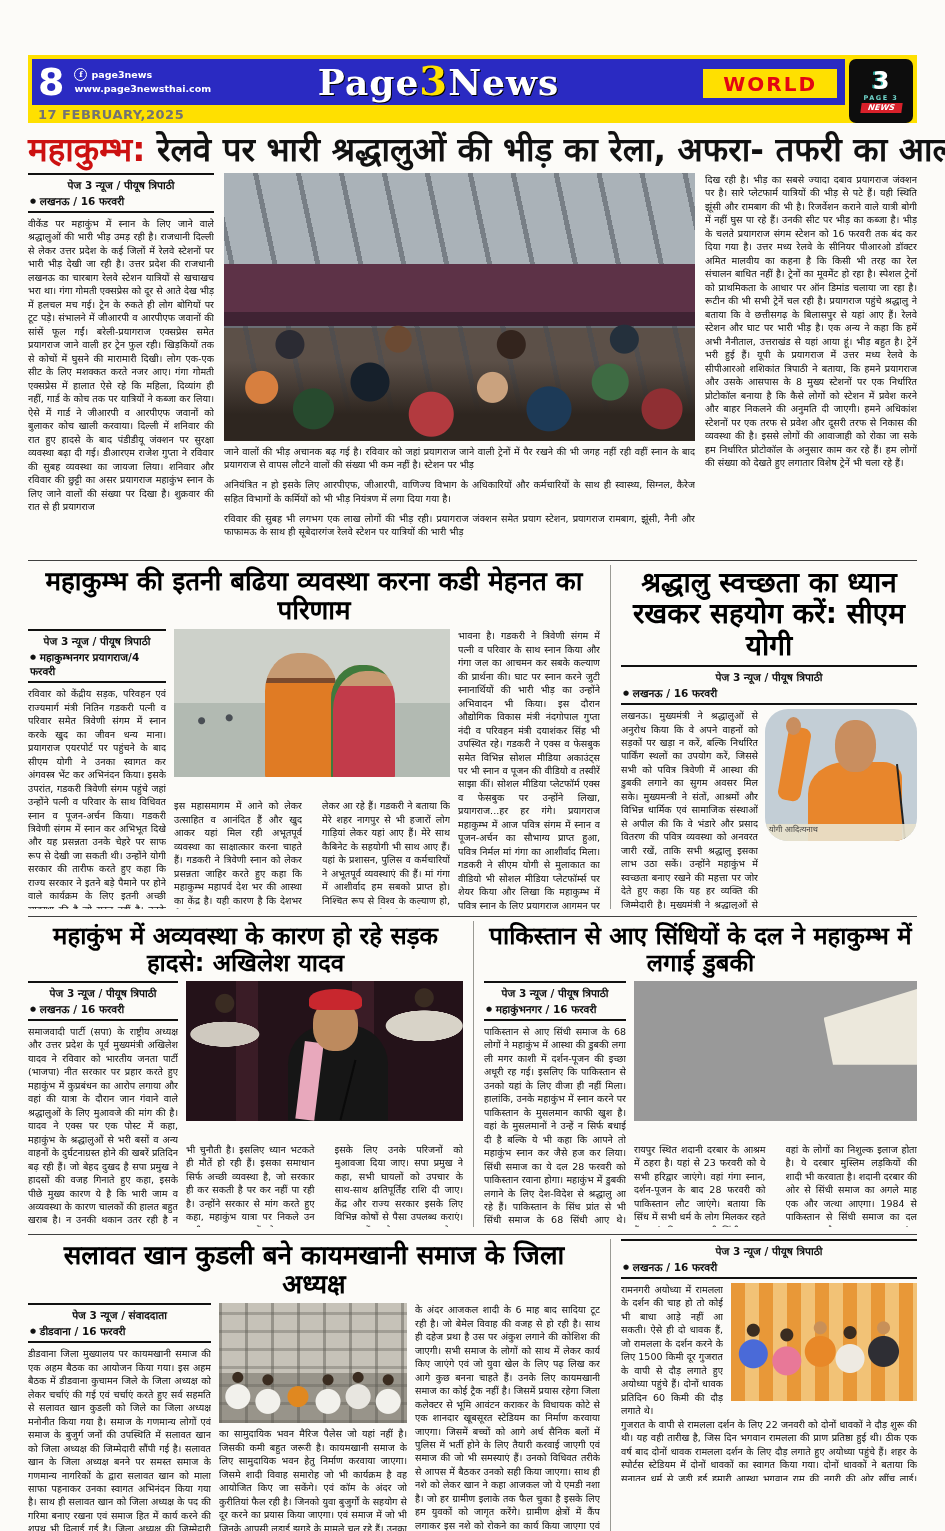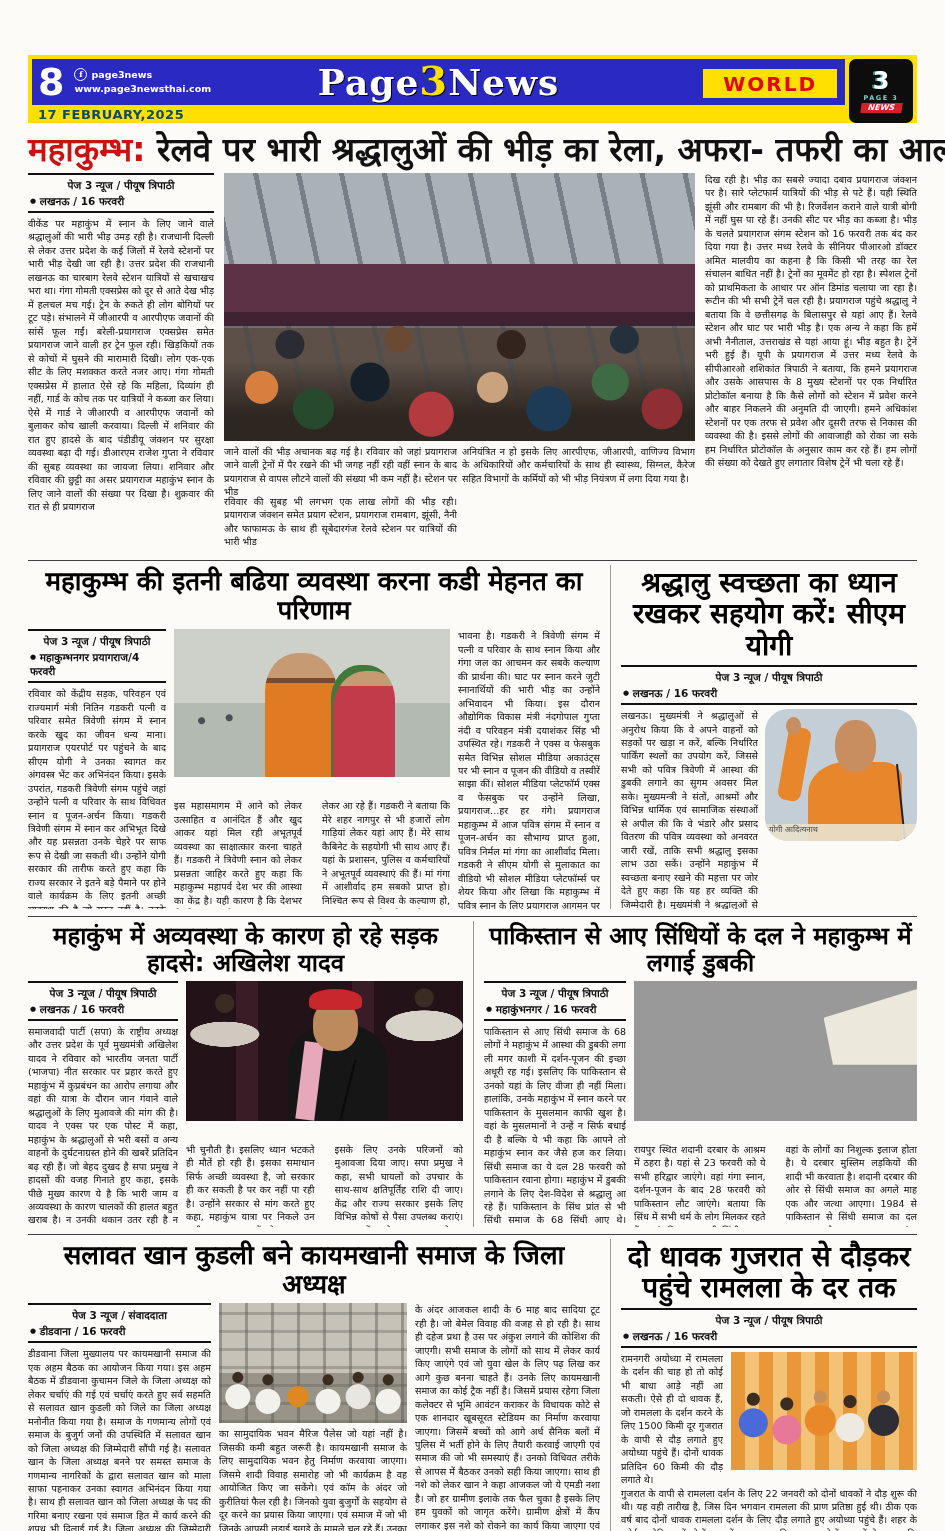--- a/index.html
+++ b/index.html
@@ -15,21 +15,21 @@
   .m-contact{color:#fff;font-size:9.5px;font-weight:bold;line-height:1.5;}
   .m-fbrow{display:flex;align-items:center;gap:4px;}
   .fb-ic{display:inline-block;width:11px;height:11px;border:1px solid #fff;border-radius:50%;
          text-align:center;line-height:11px;font-size:8px;font-family:"DejaVu Serif",serif;}
   .m-brand{position:absolute;left:50%;top:50%;transform:translate(-50%,-54%);
            font-family:"DejaVu Serif",serif;font-weight:bold;font-size:36px;color:#fff;
            letter-spacing:1px;white-space:nowrap;text-shadow:1px 1px 0 #000;}
   .m-brand .b3{color:#ffe000;font-size:40px;}
   .m-world{position:absolute;right:8px;top:10px;background:#ffe000;color:#e30613;
            font-size:20px;font-weight:bold;letter-spacing:2px;padding:3px 20px 2px;text-align:right;}
-  .m-date{height:18px;display:flex;align-items:center;font-size:13px;font-weight:bold;color:#0c4a6e;
+  .m-date{height:18px;display:flex;align-items:center;font-size:13px;font-weight:bold;color:#737373;
           padding-left:6px;letter-spacing:.5px;}
   .m-logo{width:64px;height:64px;background:#0d0d0d;border-radius:7px;margin-left:4px;
           display:flex;flex-direction:column;align-items:center;justify-content:center;line-height:1;}
   .m-logo .l3{color:#fff;font-size:24px;font-weight:bold;text-shadow:-2px 0 0 #2aa89e;}
   .m-logo .lp{color:#6fd4ca;font-size:6.5px;font-weight:bold;letter-spacing:1.5px;margin:2px 0;}
   .m-logo .ln{background:#d8202a;color:#fff;font-size:8px;font-style:italic;font-weight:bold;
               padding:1px 7px;transform:skewX(-8deg);}
 
   
   .lead-hl{margin:8px 0 4px;text-align:center;font-size:33px;font-weight:bold;line-height:1.15;
@@ -52,21 +52,21 @@
   .row3{height:306px;grid-template-columns:445px 1fr;}
   .row4{height:330px;grid-template-columns:582px 1fr;}
   .right-art{border-left:1px solid #9a9a94;padding-left:10px;overflow:hidden;}
   .left-art{padding-right:10px;overflow:hidden;}
 
   .gad-body{display:grid;grid-template-columns:138px 1fr 142px;column-gap:8px;height:288px;overflow:hidden;}
   .mid2{display:grid;grid-template-columns:1fr 1fr;column-gap:20px;margin-top:22px;}
   .akh-body{display:grid;grid-template-columns:150px 1fr;column-gap:8px;height:258px;overflow:hidden;}
   .sin-body{display:grid;grid-template-columns:142px 1fr;column-gap:8px;height:258px;overflow:hidden;}
   .sal-body{display:grid;grid-template-columns:183px 188px 1fr;column-gap:8px;height:276px;overflow:hidden;}
-  .below3{display:grid;grid-template-columns:1fr 1fr;column-gap:5px;margin-top:4px;height:100px;overflow:hidden;}
+  .below3{display:grid;grid-template-columns:1fr;column-gap:5px;margin-top:4px;height:100px;overflow:hidden;}
 
   
   .photo{position:relative;overflow:hidden;background:#999;}
   .ph-lead{height:268px;
     background:
       radial-gradient(circle at 8% 80%,#d77f3f 0 16px,rgba(0,0,0,0) 17px),
       radial-gradient(circle at 19% 88%,#274a2e 0 20px,rgba(0,0,0,0) 21px),
       radial-gradient(circle at 31% 78%,#16202b 0 19px,rgba(0,0,0,0) 20px),
       radial-gradient(circle at 44% 90%,#b33a3f 0 22px,rgba(0,0,0,0) 23px),
       radial-gradient(circle at 57% 80%,#caa27e 0 15px,rgba(0,0,0,0) 16px),
@@ -315,21 +315,20 @@
           <div class="bt" style="height:218px">डीडवाना जिला मुख्यालय पर कायमखानी समाज की एक अहम बैठक का आयोजन किया गया। इस अहम बैठक में डीडवाना कुचामन जिले के जिला अध्यक्ष को लेकर चर्चाएं की गई एवं चर्चाएं करते हुए सर्व सहमति से सलावत खान कुडली को जिले का जिला अध्यक्ष मनोनीत किया गया है। समाज के गणमान्य लोगों एवं समाज के बुजुर्ग जनों की उपस्थिति में सलावत खान को जिला अध्यक्ष की जिम्मेदारी सौंपी गई है। सलावत खान के जिला अध्यक्ष बनने पर समस्त समाज के गणमान्य नागरिकों के द्वारा सलावत खान को माला साफा पहनाकर उनका स्वागत अभिनंदन किया गया है। साथ ही सलावत खान को जिला अध्यक्ष के पद की गरिमा बनाए रखना एवं समाज हित में कार्य करने की शपथ भी दिलाई गई है। जिला अध्यक्ष की जिम्मेदारी मिलने के बाद सलावत खान मीडिया से रूबरू हुए और उन्होंने कहा कायमखानी बहादुर कॉम के लिए शिक्षा के क्षेत्र में खेल संबंधी जो समस्याएं हैं उनके संबंध में सामूहिक विवाह सम्मेलन एवं एक जो समाज</div>
         </div>
         <div>
           <div class="photo ph-sal"></div>
           <div class="bt" style="height:152px;margin-top:4px;">का सामुदायिक भवन मैरिज पैलेस जो यहां नहीं है। जिसकी कमी बहुत जरूरी है। कायमखानी समाज के लिए सामुदायिक भवन हेतु निर्माण करवाया जाएगा। जिसमे शादी विवाह समारोह जो भी कार्यक्रम है वह आयोजित किए जा सकेंगे। एवं कॉम के अंदर जो कुरीतियां फैल रही है। जिनको युवा बुजुर्गों के सहयोग से दूर करने का प्रयास किया जाएगा। एवं समाज में जो भी जिनके आपसी लड़ाई झगड़े के मामले चल रहे हैं। उनका दोनों पक्षों को बिठाकर के राजीनामा का प्रयास किया जाएगा। एवं जो मुकदमे इधर-उधर के हो रहे हैं। फालतू के उनको रोकने का प्रयास किया जाएगा। दहेज प्रथा</div>
         </div>
         <div class="bt" style="height:276px">के अंदर आजकल शादी के 6 माह बाद सादिया टूट रही है। जो बेमेल विवाह की वजह से हो रही है। साथ ही दहेज प्रथा है उस पर अंकुश लगाने की कोशिश की जाएगी। सभी समाज के लोगों को साथ में लेकर कार्य किए जाएंगे एवं जो युवा खेल के लिए पढ़ लिख कर आगे कुछ बनना चाहते हैं। उनके लिए कायमखानी समाज का कोई ट्रैक नहीं है। जिसमें प्रयास रहेगा जिला कलेक्टर से भूमि आवंटन कराकर के विधायक कोटे से एक शानदार खूबसूरत स्टेडियम का निर्माण करवाया जाएगा। जिसमें बच्चों को आगे अर्ध सैनिक बलों में पुलिस में भर्ती होने के लिए तैयारी करवाई जाएगी एवं समाज की जो भी समस्याएं हैं। उनको विधिवत तरीके से आपस में बैठकर उनको सही किया जाएगा। साथ ही नशे को लेकर खान ने कहा आजकल जो ये एमडी नशा है। जो हर ग्रामीण इलाके तक फैल चुका है इसके लिए हम युवकों को जागृत करेंगे। ग्रामीण क्षेत्रों में कैंप लगाकर इस नशे को रोकने का कार्य किया जाएगा एवं जो इस नशे के आदी हो चुके हैं। उनको नशा छुड़वाने के लिए डॉक्टर के सहयोग से एवं नशा मुक्ति केंद्र ले जाना पड़े तो ले जाकर उन्हें नशे से निजात दिलाई जाएगी।</div>
       </div>
     </div>
     <div class="right-art">
-      <h2 class="sec-hl hl-29"><span>दो धावक गुजरात से दौड़कर</span><br><span>पहुंचे रामलला के दर तक</span></h2>
       <div class="byl">
         <div class="byl-top">पेज 3 न्यूज / पीयूष त्रिपाठी</div>
         <div class="byl-dl"><span class="blt">●</span><span> लखनऊ /  16 फरवरी</span></div>
       </div>
       <div class="clearfix" style="overflow:hidden;height:198px;">
         <div class="photo ph-run"></div>
         <div class="bt">रामनगरी अयोध्या में रामलला के दर्शन की चाह हो तो कोई भी बाधा आड़े नहीं आ सकती। ऐसे ही दो धावक हैं, जो रामलला के दर्शन करने के लिए 1500 किमी दूर गुजरात के वापी से दौड़ लगाते हुए अयोध्या पहुंचे हैं। दोनों धावक प्रतिदिन 60 किमी की दौड़ लगाते थे।</div>
         <div class="bt">गुजरात के वापी से रामलला दर्शन के लिए 22 जनवरी को दोनों धावकों ने दौड़ शुरू की थी। यह वही तारीख है, जिस दिन भगवान रामलला की प्राण प्रतिष्ठा हुई थी। ठीक एक वर्ष बाद दोनों धावक रामलला दर्शन के लिए दौड़ लगाते हुए अयोध्या पहुंचे हैं। शहर के स्पोर्टस स्टेडियम में दोनों धावकों का स्वागत किया गया। दोनों धावकों ने बताया कि सनातन धर्म से जुड़ी हुई हमारी आस्था भगवान राम की नगरी की ओर खींच लाई। 1500 किमी की यात्रा कर वह अयोध्या पहुंचे हैं। अब रामलला के दर्शन करेंगे। इन दोनों धावकों के साथ कार से एक टीम भी चल रही थी, जो नाश्ता खाना और अन्य सुविधाएं उपलब्ध करा रही थी। वैसे तो इस दौड़ को मैराथन कहा जाता है लेकिन जब रामलला के दर्शन की चाह हो तो दोनों धावकों ने इसका नाम रामायन कर दिया है।</div>
       </div>
     </div>

